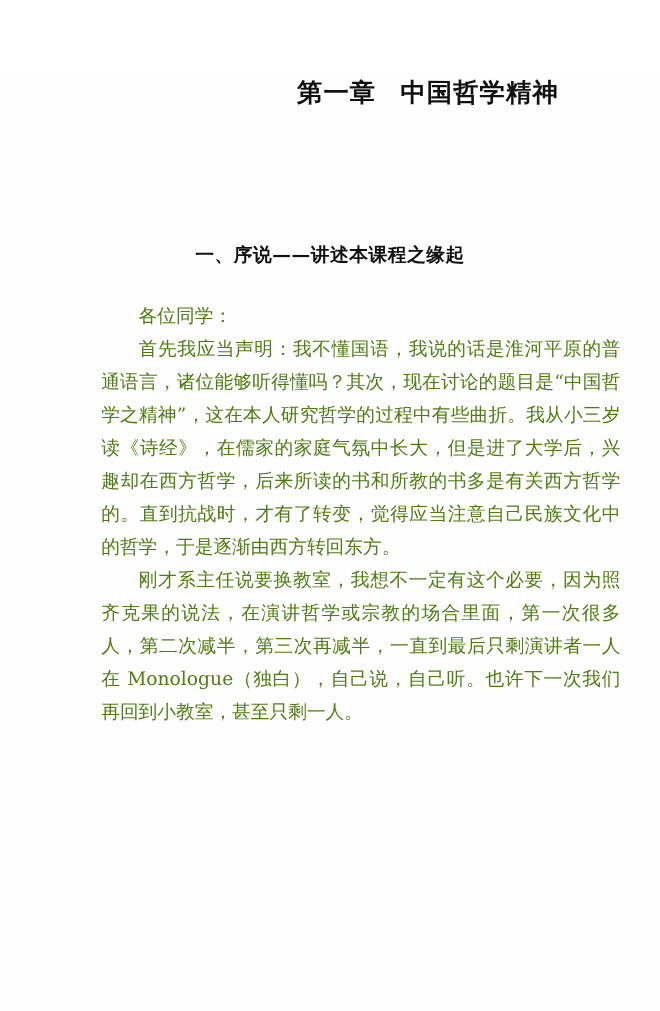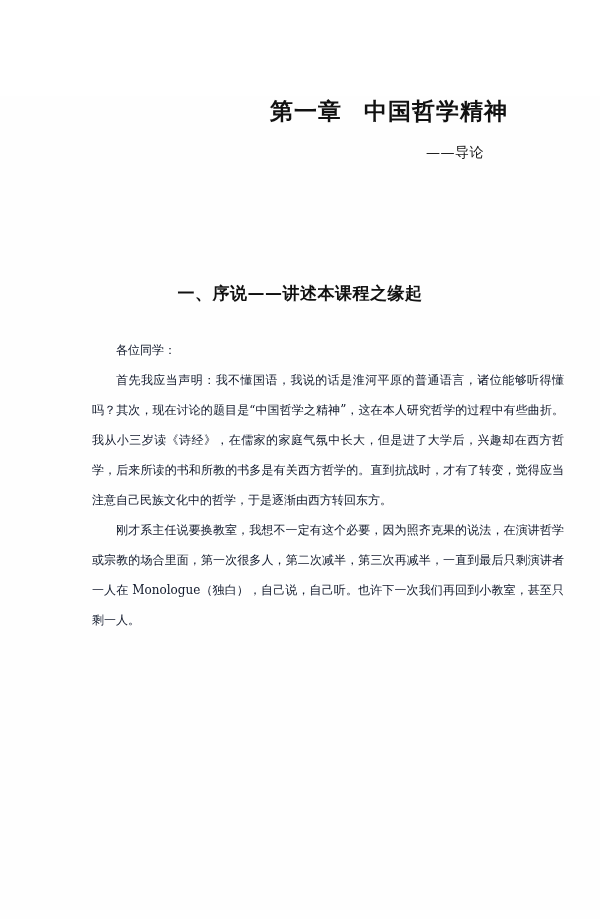--- a/index.html
+++ b/index.html
@@ -16,21 +16,21 @@
   }
   .page {
     position: relative;
     width: 600px;
     height: 919px;
     box-sizing: border-box;
     padding: 0;
     background: #fefefe;
   }
   .chapter-block {
-    margin-top: 96px;
+    margin-top: 70px;
     padding-right: 92px;
     text-align: right;
     padding-left: 16px;
   }
   .chapter-title {
     font-size: 23px;
     font-weight: bold;
     letter-spacing: 1px;
     color: #111;
     line-height: 1.3;
@@ -52,43 +52,42 @@
     text-align: center;
     font-size: 17px;
     font-weight: bold;
     letter-spacing: 0.5px;
     color: #111;
   }
   .body-text {
     margin-top: 30px;
     padding-left: 92px;
     padding-right: 36px;
-    font-size: 12px;
+    font-size: 17px;
     line-height: 30px;
-    color: #0f172a;
+    color: #4d7c0f;
     text-align: justify;
   }
   .para {
     margin: 0;
     text-indent: 2em;
   }
   .para + .para {
     margin-top: 0;
   }
 </style>
 </head>
 <body>
 
 <div class="page">
 
   <div class="chapter-block">
     <div class="chapter-title">
       <span>第一章</span><span class="gap"></span><span>中国哲学精神</span>
     </div>
-    <div class="chapter-subtitle">——导论</div>
   </div>
 
   <div class="section-heading">一、序说——讲述本课程之缘起</div>
 
   <div class="body-text">
     <p class="para">各位同学：</p>
     <p class="para">首先我应当声明：我不懂国语，我说的话是淮河平原的普通语言，诸位能够听得懂吗？其次，现在讨论的题目是“中国哲学之精神”，这在本人研究哲学的过程中有些曲折。我从小三岁读《诗经》，在儒家的家庭气氛中长大，但是进了大学后，兴趣却在西方哲学，后来所读的书和所教的书多是有关西方哲学的。直到抗战时，才有了转变，觉得应当注意自己民族文化中的哲学，于是逐渐由西方转回东方。</p>
     <p class="para">刚才系主任说要换教室，我想不一定有这个必要，因为照齐克果的说法，在演讲哲学或宗教的场合里面，第一次很多人，第二次减半，第三次再减半，一直到最后只剩演讲者一人在 Monologue（独白），自己说，自己听。也许下一次我们再回到小教室，甚至只剩一人。</p>
   </div>
 

